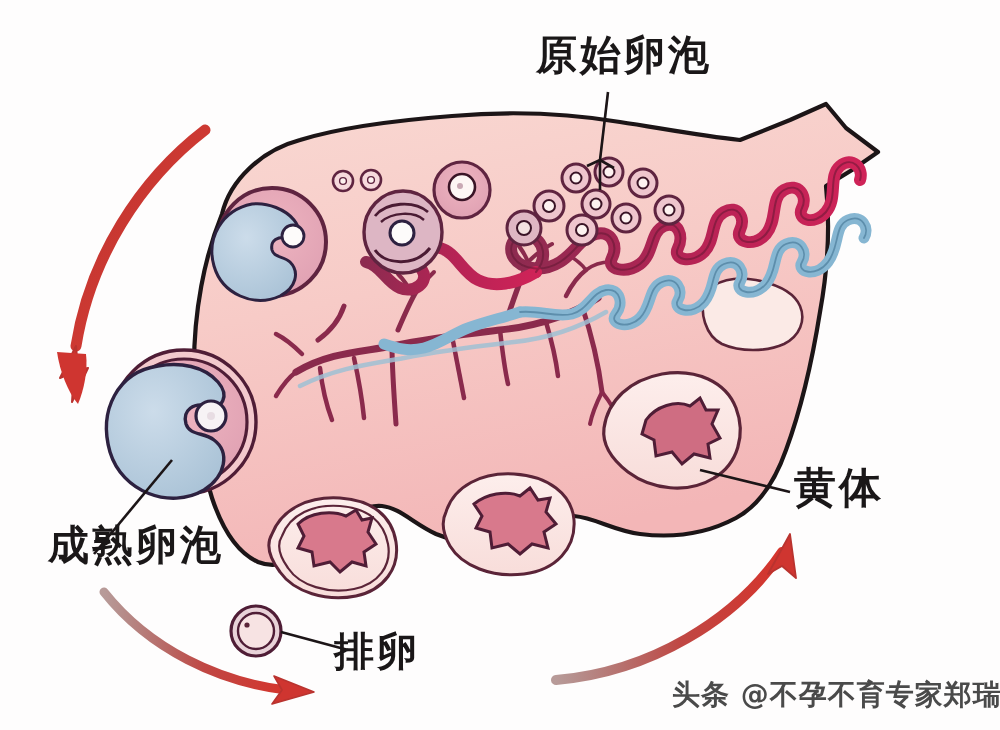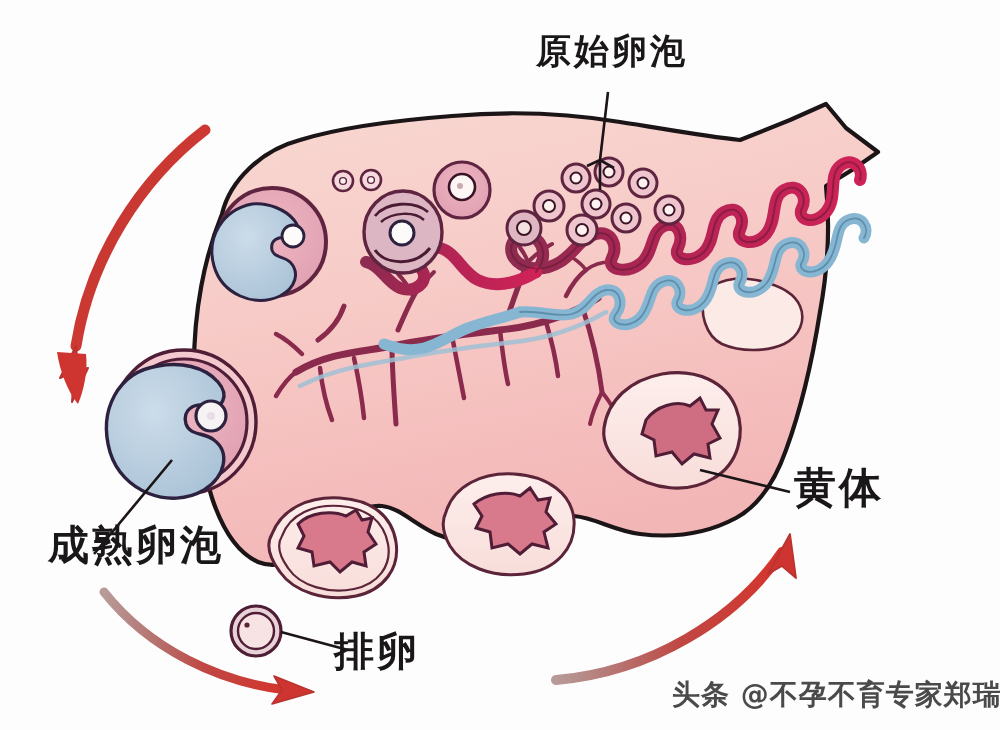--- a/index.html
+++ b/index.html
@@ -1,21 +1,21 @@
 <!DOCTYPE html>
 <html><head>
 <meta charset="utf-8">
 <style>
   html,body{margin:0;padding:0;background:#ffffff;}
   body{width:1000px;height:730px;overflow:hidden;font-family:"Liberation Sans",sans-serif;}
   #stage{position:relative;width:1000px;height:730px;background:#fefdfd;}
   svg#art{position:absolute;left:0;top:0;width:1000px;height:730px;}
   .lbl{position:absolute;color:#1a1718;font-weight:700;letter-spacing:3px;
        font-family:"DejaVu Sans","Liberation Sans",sans-serif;white-space:nowrap;}
-  #lbl-primordial{left:536px;top:28px;font-size:35px;}
+  #lbl-primordial{left:536px;top:28px;font-size:41px;}
   #lbl-mature{left:18px;top:518px;font-size:41px;margin-left:30px;}
   #lbl-ovulation{left:334px;top:624px;font-size:40px;}
   #lbl-corpus{left:794px;top:460px;font-size:42px;}
   #watermark{position:absolute;left:672px;top:676px;font-size:28px;color:#3b3b3b;
              font-weight:600;letter-spacing:1px;opacity:.92;
              font-family:"DejaVu Sans","Liberation Sans",sans-serif;white-space:nowrap;}
 </style>
 </head>
 <body>
 

